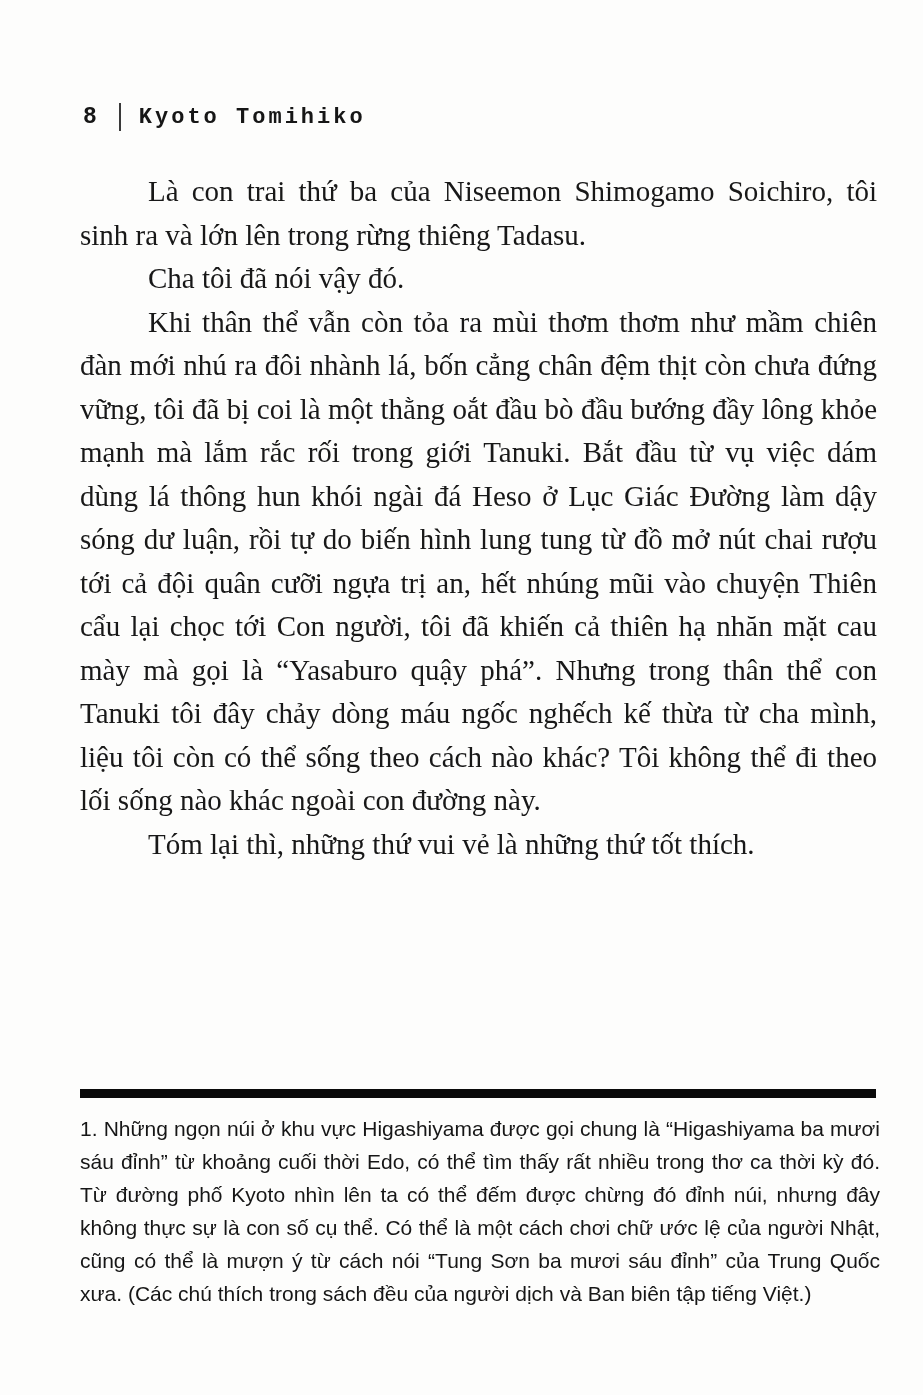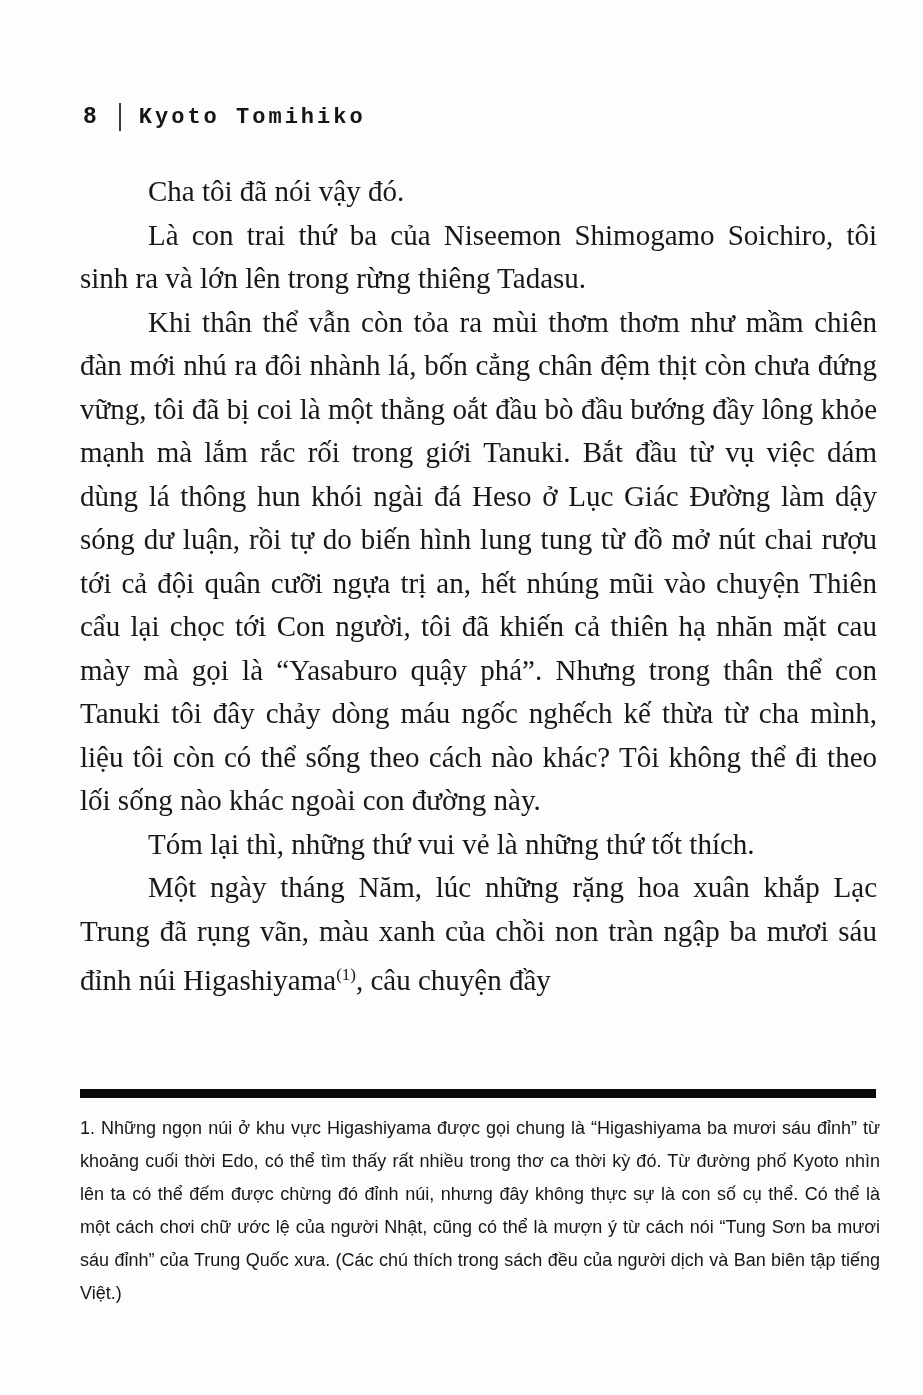--- a/index.html
+++ b/index.html
@@ -64,43 +64,42 @@
     width: 796px;
     height: 9px;
     background: #0a0a0a;
   }
   .footnote {
     position: absolute;
     top: 1112px;
     left: 80px;
     width: 800px;
     font-family: "Liberation Sans", sans-serif;
-    font-size: 18px;
+    font-size: 21px;
     line-height: 33px;
     text-align: justify;
     color: #161616;
   }
 </style>
 </head>
 <body>
 
 <div class="page">
 
   <header class="running-header">
     <span class="page-num">8</span>
     <span class="divider"></span>
     <span class="author">Kyoto Tomihiko</span>
   </header>
 
   <main class="body-text">
+    <p>Là con trai thứ ba của Niseemon Shimogamo Soichiro, tôi sinh ra và lớn lên trong rừng thiêng Tadasu.</p>
     <p>Cha tôi đã nói vậy đó.</p>
-    <p>Là con trai thứ ba của Niseemon Shimogamo Soichiro, tôi sinh ra và lớn lên trong rừng thiêng Tadasu.</p>
     <p>Khi thân thể vẫn còn tỏa ra mùi thơm thơm như mầm chiên đàn mới nhú ra đôi nhành lá, bốn cẳng chân đệm thịt còn chưa đứng vững, tôi đã bị coi là một thằng oắt đầu bò đầu bướng đầy lông khỏe mạnh mà lắm rắc rối trong giới Tanuki. Bắt đầu từ vụ việc dám dùng lá thông hun khói ngài đá Heso ở Lục Giác Đường làm dậy sóng dư luận, rồi tự do biến hình lung tung từ đồ mở nút chai rượu tới cả đội quân cưỡi ngựa trị an, hết nhúng mũi vào chuyện Thiên cẩu lại chọc tới Con người, tôi đã khiến cả thiên hạ nhăn mặt cau mày mà gọi là “Yasaburo quậy phá”. Nhưng trong thân thể con Tanuki tôi đây chảy dòng máu ngốc nghếch kế thừa từ cha mình, liệu tôi còn có thể sống theo cách nào khác? Tôi không thể đi theo lối sống nào khác ngoài con đường này.</p>
     <p>Tóm lại thì, những thứ vui vẻ là những thứ tốt thích.</p>
-    <p><span>Một ngày tháng Năm, lúc những rặng hoa xuân khắp Lạc Trung đã rụng vãn, màu xanh của chồi non tràn ngập ba mươi sáu đỉnh núi Higashiyama</span><sup class="fn-ref">(1)</sup><span>, câu chuyện đầy</span></p>
   </main>
 
   <div class="footnote-rule"></div>
 
   <footer class="footnote">
     <p>1. Những ngọn núi ở khu vực Higashiyama được gọi chung là “Higashiyama ba mươi sáu đỉnh” từ khoảng cuối thời Edo, có thể tìm thấy rất nhiều trong thơ ca thời kỳ đó. Từ đường phố Kyoto nhìn lên ta có thể đếm được chừng đó đỉnh núi, nhưng đây không thực sự là con số cụ thể. Có thể là một cách chơi chữ ước lệ của người Nhật, cũng có thể là mượn ý từ cách nói “Tung Sơn ba mươi sáu đỉnh” của Trung Quốc xưa. (Các chú thích trong sách đều của người dịch và Ban biên tập tiếng Việt.)</p>
   </footer>
 
 </div>
 

